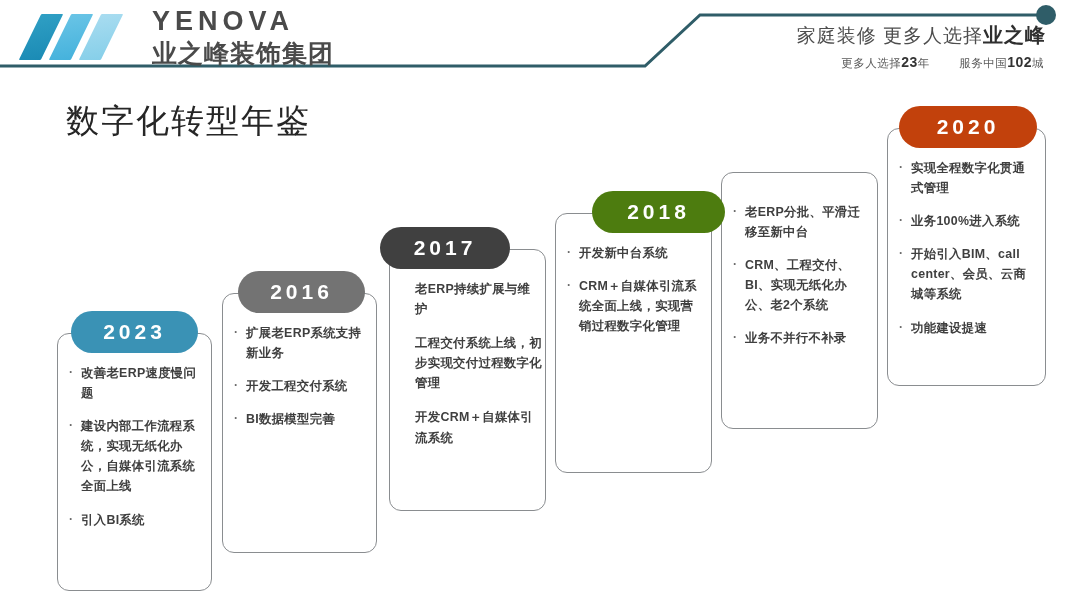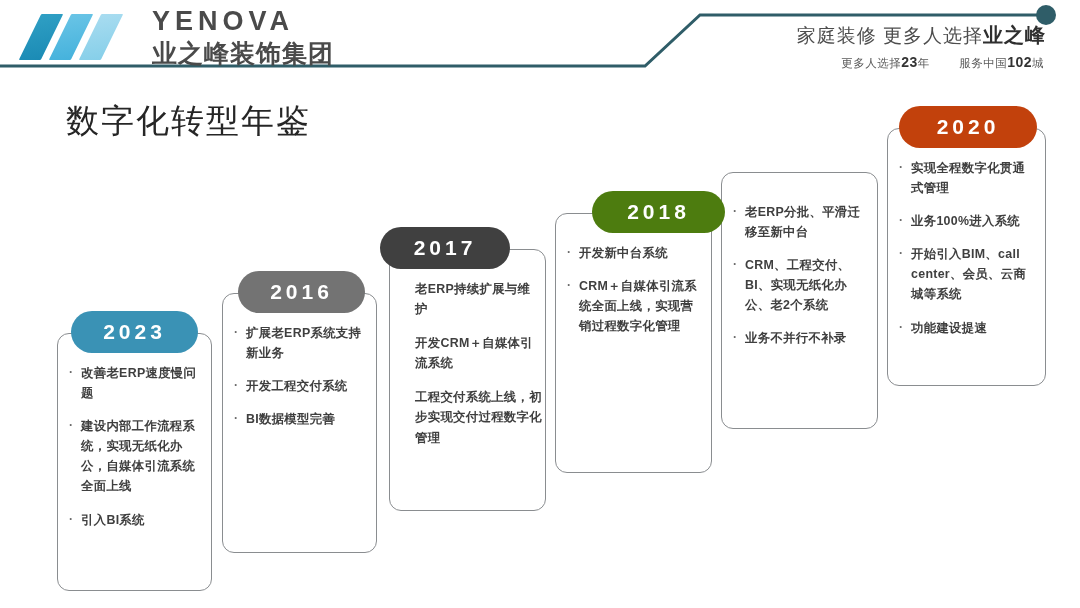--- a/index.html
+++ b/index.html
@@ -233,24 +233,24 @@
         <span class="txt">BI数据模型完善</span>
       </div>
     </div>
     <div class="card" style="left: 389px; top: 249px; width: 157px; height: 262px;"></div>
     <div class="card-badge" style="left: 380px; top: 227px; width: 130px; background: #404040;">2017</div>
     <div class="card-body" style="left: 405px; top: 279px; width: 127px; margin-left: 10px;">
       <div class="plain-row">
         <span class="txt">老ERP持续扩展与维护</span>
       </div>
       <div class="plain-row">
+        <span class="txt">工程交付系统上线，初步实现交付过程数字化管理</span>
+      </div>
+      <div class="plain-row">
         <span class="txt">开发CRM＋自媒体引流系统</span>
-      </div>
-      <div class="plain-row">
-        <span class="txt">工程交付系统上线，初步实现交付过程数字化管理</span>
       </div>
     </div>
     <div class="card" style="left: 555px; top: 213px; width: 157px; height: 260px;"></div>
     <div class="card-badge" style="left: 592px; top: 191px; width: 133px; background: #4d7c0f;">2018</div>
     <div class="card-body" style="left: 567px; top: 243px; width: 135px;">
       <div class="bullet-row">
         <span class="dot">·</span>
         <span class="txt">开发新中台系统</span>
       </div>
       <div class="bullet-row">

